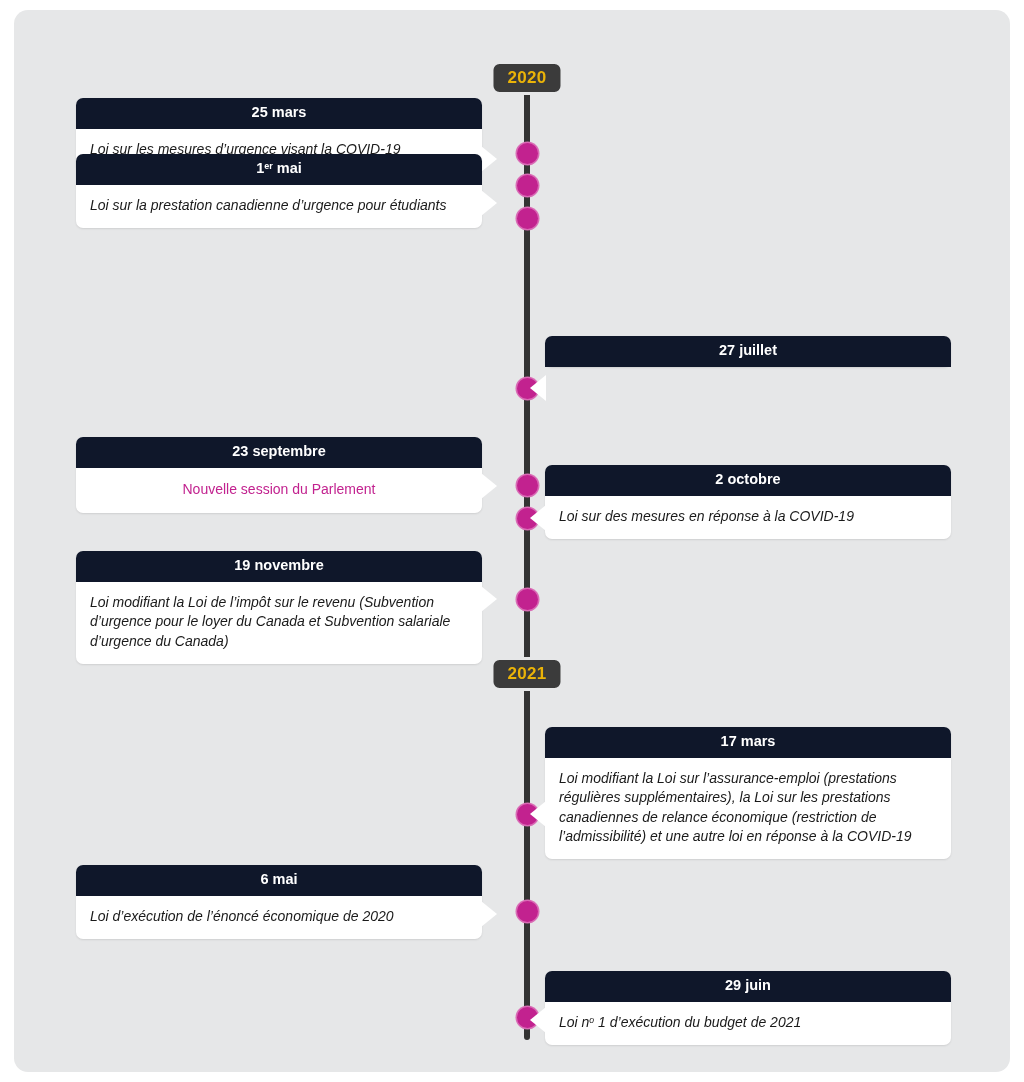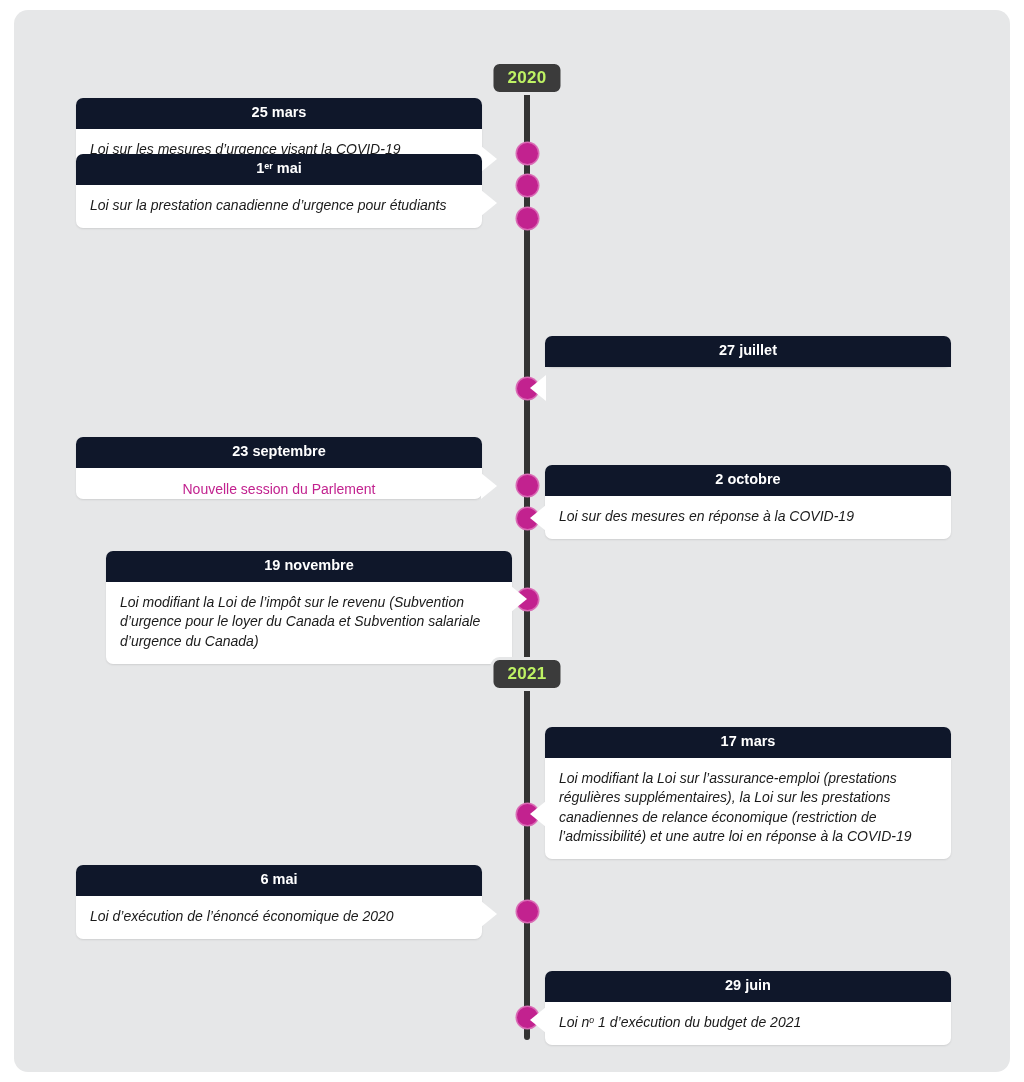--- a/index.html
+++ b/index.html
@@ -34,21 +34,21 @@
     height: 968px;
     background: #333333;
     border-radius: 3px;
   }
 
   
   .year-badge {
     position: absolute;
     transform: translate(-50%, -50%);
     background: #3b3b3b;
-    color: #bef264;
+    color: #eab308;
     font-size: 17px;
     font-weight: bold;
     letter-spacing: .3px;
     padding: 5px 14px 6px;
     border-radius: 9px;
     border: 3px solid #e6e7e8;
     line-height: 1;
     white-space: nowrap;
   }
 
@@ -86,21 +86,21 @@
     padding: 11px 14px 13px;
     font-size: 14px;
     font-style: italic;
     color: #1a1a1a;
     line-height: 1.38;
   }
   .card-body.plain {
     font-style: normal;
     color: #c2228f;
     text-align: center;
-    padding: 12px 14px 0;
+    padding: 12px 14px 14px;
   }
   .card sup {
     font-size: .62em;
     vertical-align: .45em;
     line-height: 0;
   }
 
   
   .notch {
     position: absolute;
@@ -161,21 +161,21 @@
     <div class="card-body plain">Nouvelle session du Parlement</div>
     <div class="notch" style="top:36px;"></div>
   </div>
 
   <div class="card right" style="left:531px; top:455px; width:406px;">
     <div class="card-header">2 octobre</div>
     <div class="card-body">Loi sur des mesures en réponse à la COVID-19</div>
     <div class="notch" style="top:40px;"></div>
   </div>
 
-  <div class="card left" style="left:62px; top:541px; width:406px;margin-left:30px;">
+  <div class="card left" style="left:62px; top:541px; width:406px;">
     <div class="card-header">19 novembre</div>
     <div class="card-body">Loi modifiant la Loi de l’impôt sur le revenu (Subvention d’urgence pour le loyer du Canada et Subvention salariale d’urgence du Canada)</div>
     <div class="notch" style="top:35px;"></div>
   </div>
 
   <div class="year-badge" style="left:513px; top:664px;">2021</div>
 
   <div class="card right" style="left:531px; top:717px; width:406px;">
     <div class="card-header">17 mars</div>
     <div class="card-body">Loi modifiant la Loi sur l’assurance-emploi (prestations régulières supplémentaires), la Loi sur les prestations canadiennes de relance économique (restriction de l’admissibilité) et une autre loi en réponse à la COVID-19</div>

